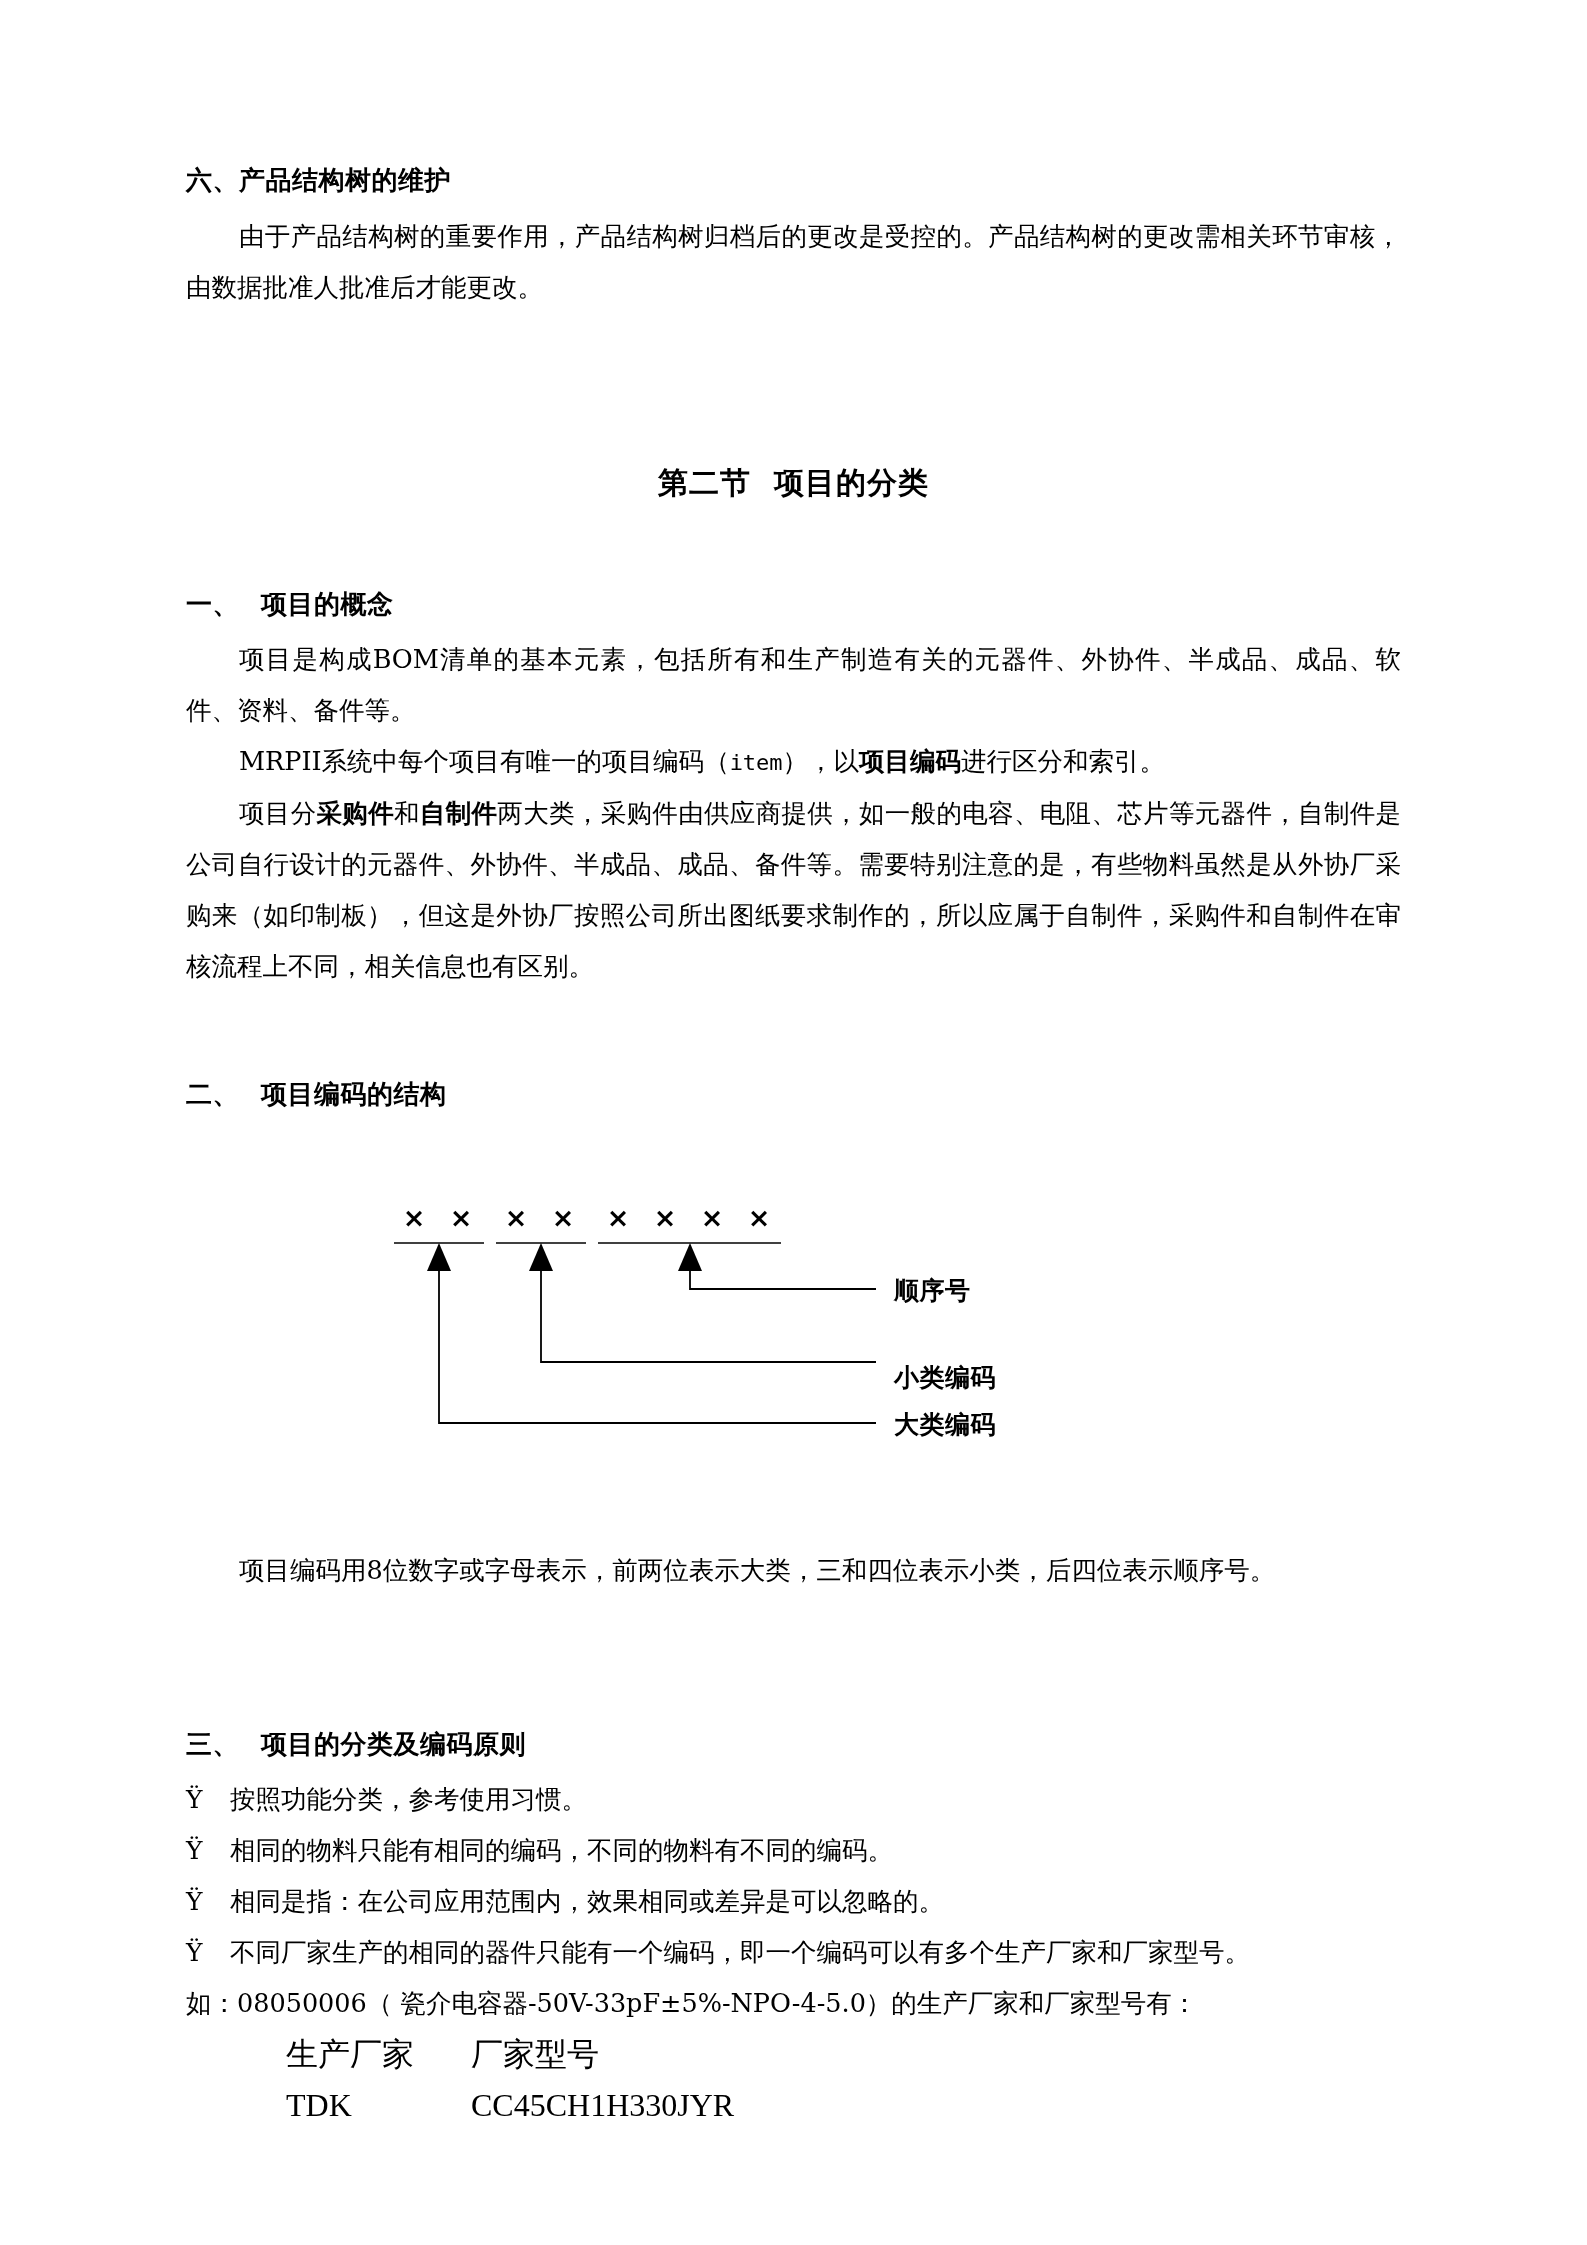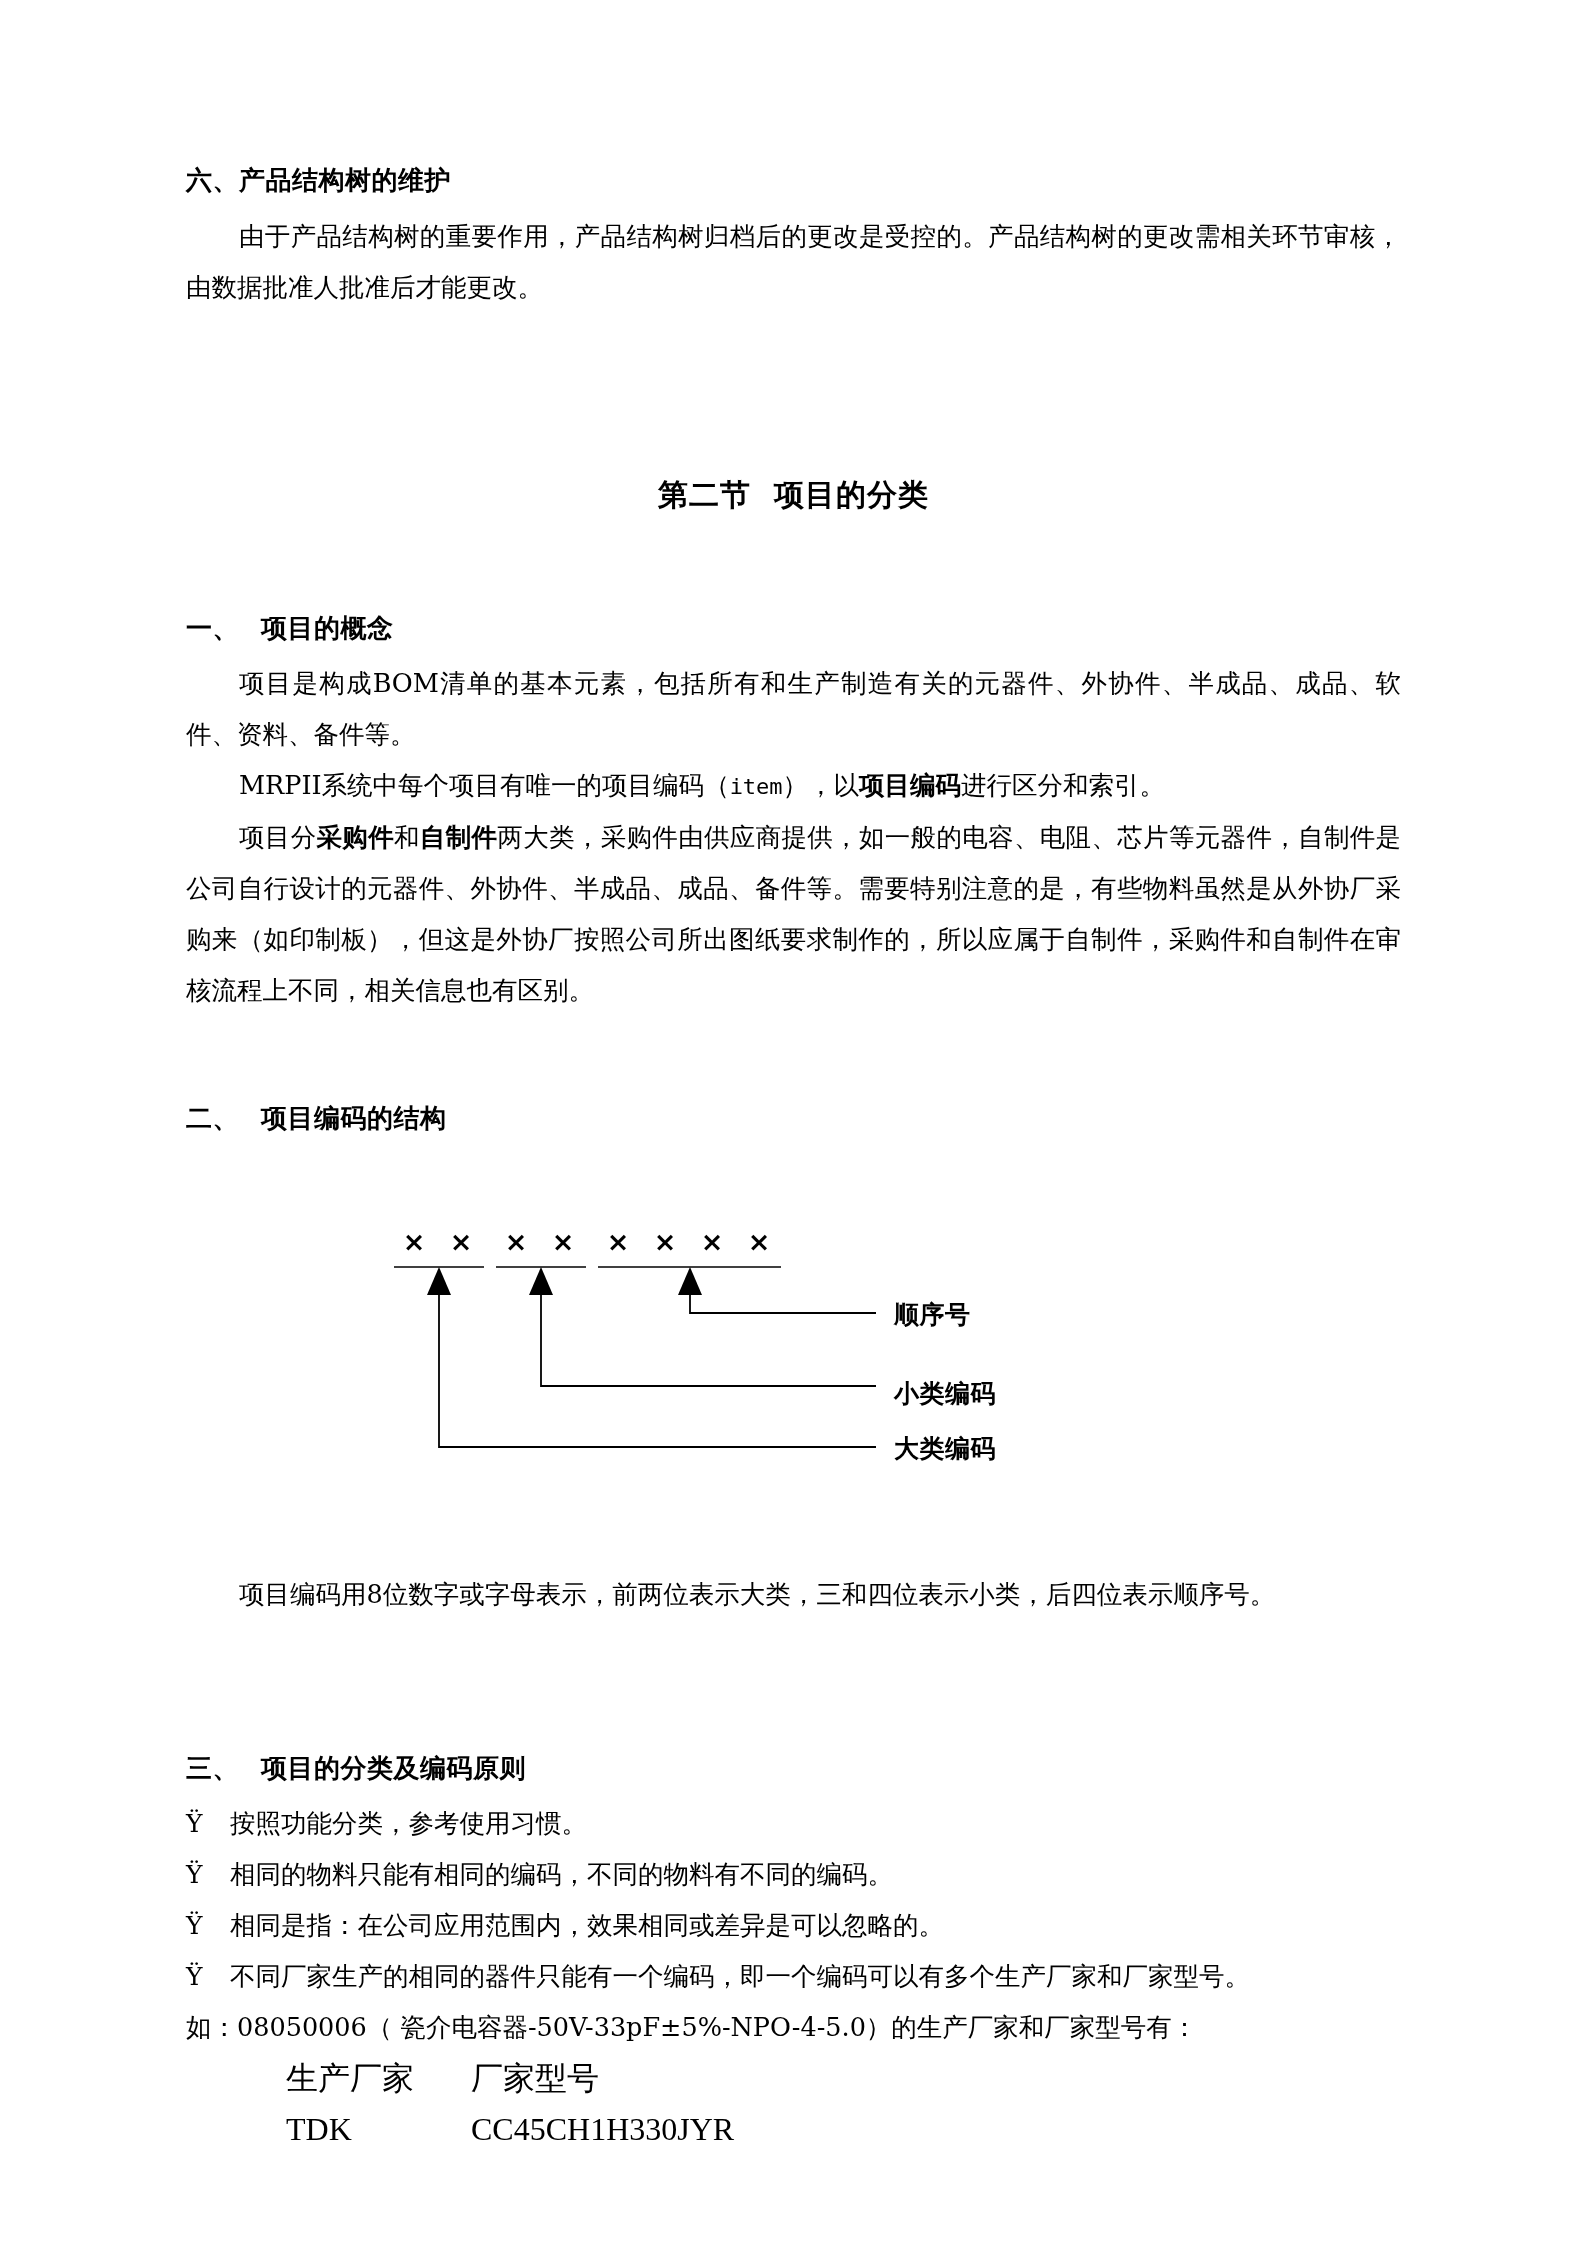--- a/index.html
+++ b/index.html
@@ -39,21 +39,21 @@
     letter-spacing: 0.5px;
     margin: 0;
     white-space: pre;
   }
   .h-center {
     font-family: "DejaVu Sans", "Liberation Sans", sans-serif;
     font-weight: bold;
     font-size: 30px;
     line-height: 1.3;
     text-align: center;
-    margin: 12px;
+    margin: 0;
     white-space: pre;
     letter-spacing: 1px;
   }
   .para {
     font-family: "DejaVu Serif", "Liberation Serif", serif;
     font-size: 25.5px;
     line-height: 51px;
     margin: 0;
     text-align: justify;
     text-justify: inter-ideograph;
@@ -184,21 +184,21 @@
         </g>
         <polygon points="355,46 367,74 343,74" fill="#000"></polygon>
 
         <g stroke="#000" stroke-width="1.8" fill="none">
           <path d="M 253 72 L 253 226 L 690 226"></path>
         </g>
         <polygon points="253,46 265,74 241,74" fill="#000"></polygon>
       </svg>
 
       <div class="diag-label" style="left:708px; top:77px;">顺序号</div>
-      <div class="diag-label" style="left:708px; top:156px;">小类编码</div>
+      <div class="diag-label" style="left:708px; top:164px;">小类编码</div>
       <div class="diag-label" style="left:708px; top:211px;">大类编码</div>
     </div>
 
     <div class="spacer-s"></div>
 
     <p class="para">项目编码用8位数字或字母表示，前两位表示大类，三和四位表示小类，后四位表示顺序号。</p>
 
     <div class="spacer-l"></div>
     <div style="height:46px"></div>
 

